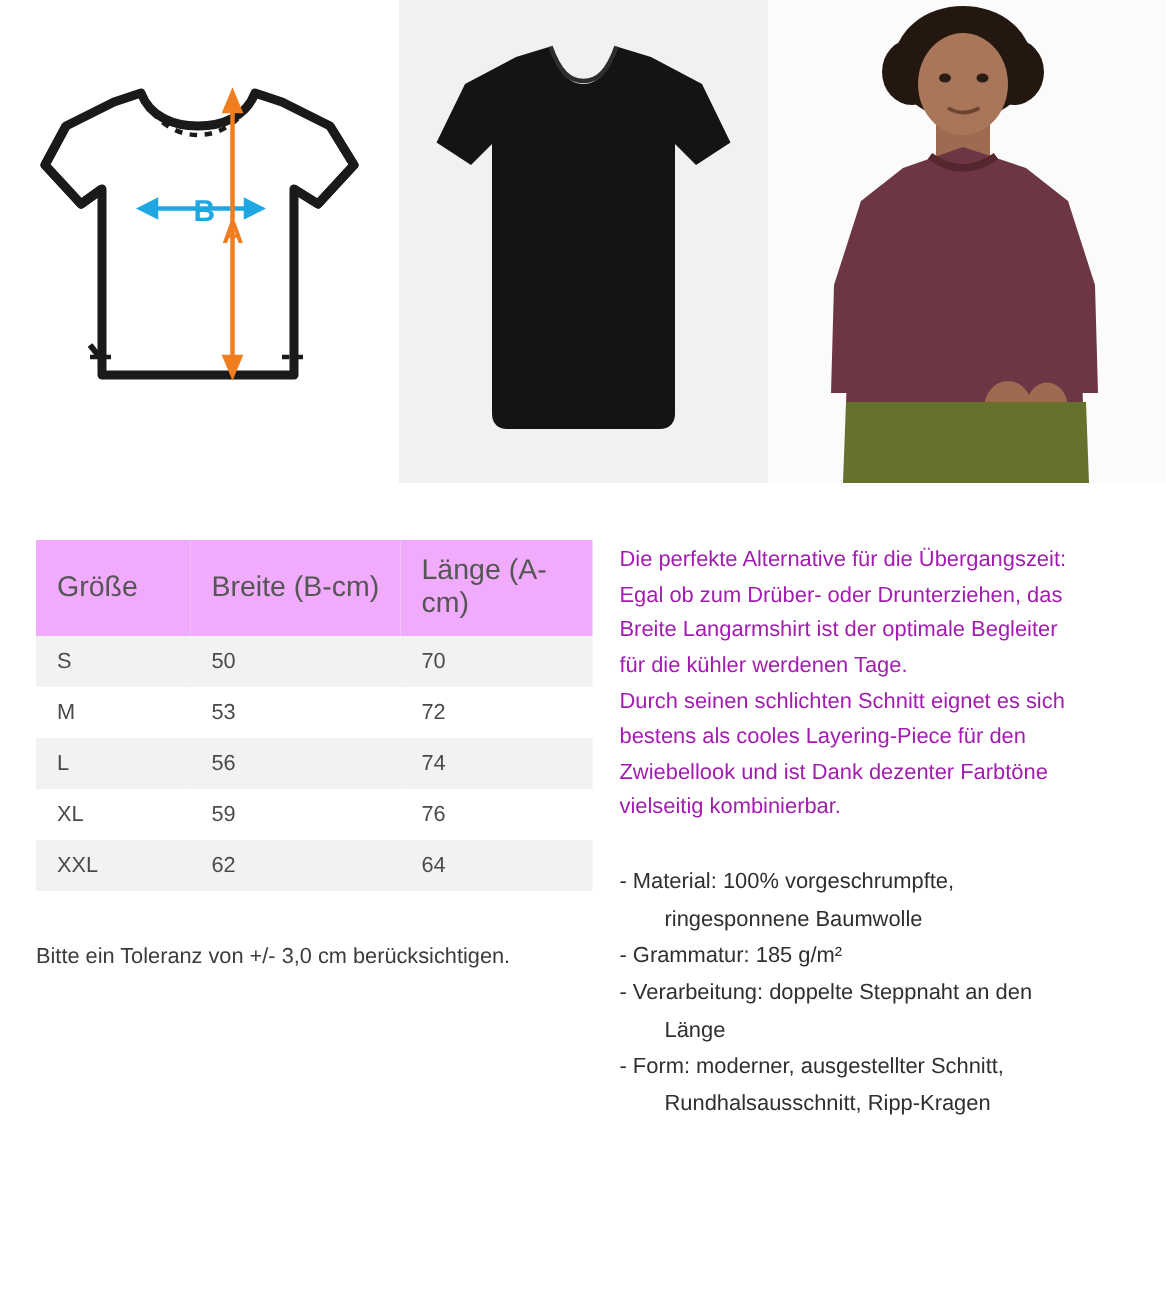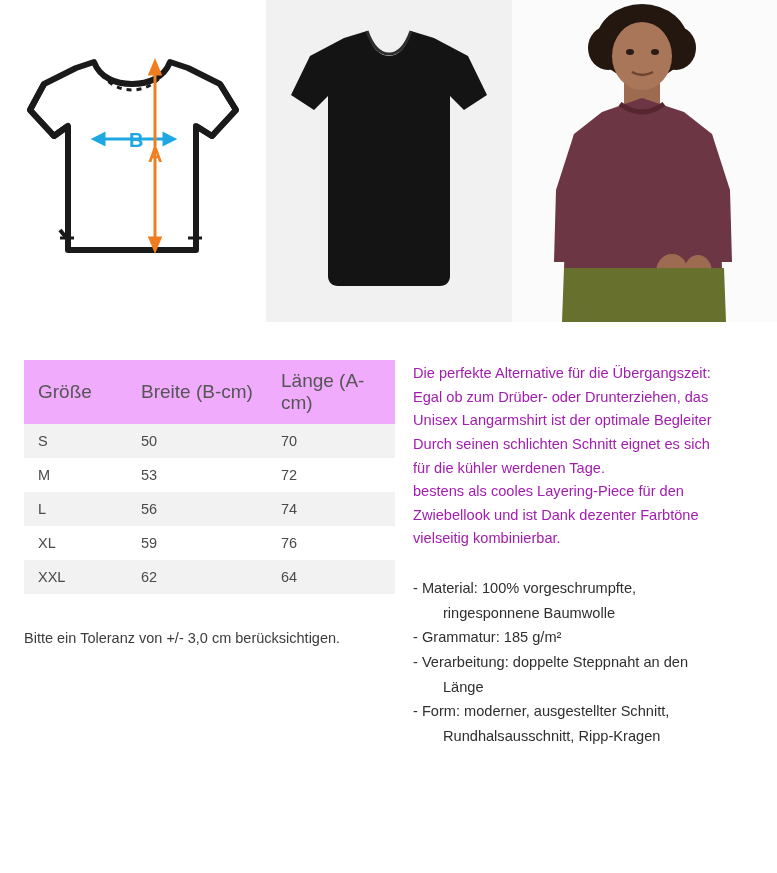--- a/index.html
+++ b/index.html
@@ -221,23 +221,23 @@
         </tbody>
       </table>
 
       <div class="tolerance">Bitte ein Toleranz von +/- 3,0 cm berücksichtigen.</div>
     </div>
 
     <div class="right-col">
       <div class="desc">
         <div>Die perfekte Alternative für die Übergangszeit:</div>
         <div>Egal ob zum Drüber- oder Drunterziehen, das</div>
-        <div>Unisex Langarmshirt ist der optimale Begleiter</div>
+        <div>Breite Langarmshirt ist der optimale Begleiter</div>
+        <div>für die kühler werdenen Tage.</div>
         <div>Durch seinen schlichten Schnitt eignet es sich</div>
-        <div>für die kühler werdenen Tage.</div>
         <div>bestens als cooles Layering-Piece für den</div>
         <div>Zwiebellook und ist Dank dezenter Farbtöne</div>
         <div>vielseitig kombinierbar.</div>
       </div>
 
       <div class="specs">
         <div class="spec-line">- Material: 100% vorgeschrumpfte,</div>
         <div class="spec-cont">ringesponnene Baumwolle</div>
 
         <div class="spec-line">- Grammatur: 185 g/m²</div>

